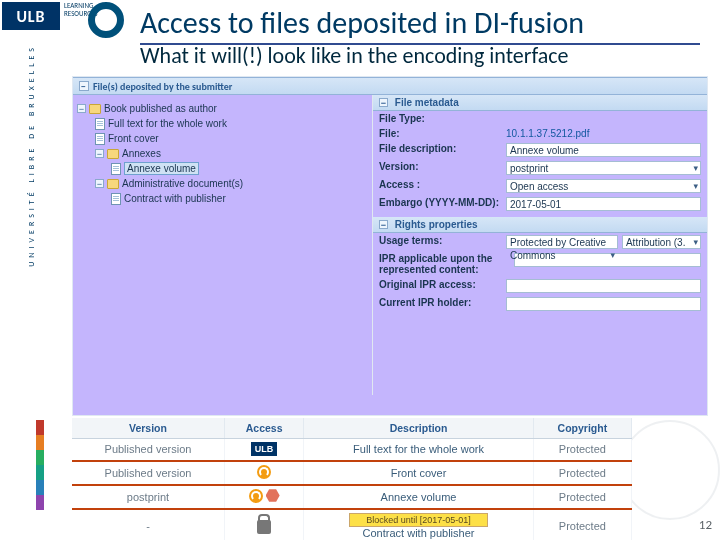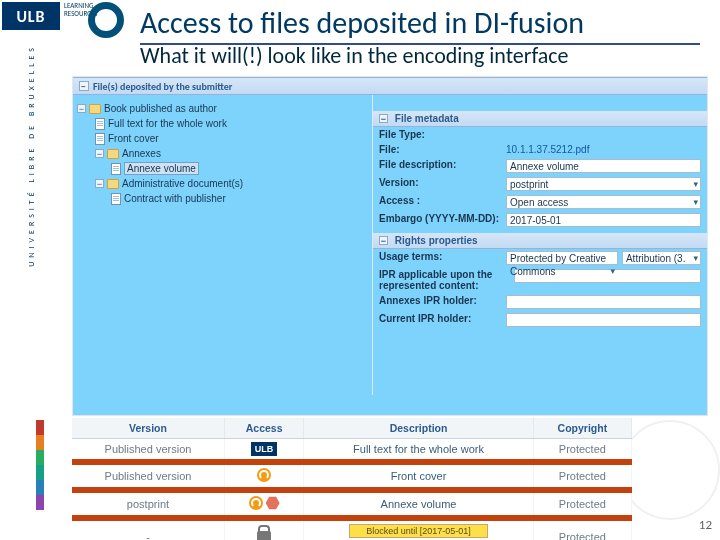--- a/index.html
+++ b/index.html
@@ -62,21 +62,21 @@
     left: 140px; top: 42px;
     font-size: 22px;
     color: #00283d;
   }
 
   
   .app {
     position: absolute;
     left: 72px; top: 76px;
     width: 636px; height: 340px;
-    background: #7dd3fc;
+    background: #c4b5fd;
     border: 1px solid #dfe8f2;
   }
   .bluebar {
     background: linear-gradient(#d6e6f7,#c3daf2);
     border: 1px solid #93b3d8;
     border-left: 0; border-right: 0;
     height: 18px;
     display: flex; align-items: center;
     font-size: 10px; font-weight: bold; color: #2a5a90;
     padding-left: 6px;
@@ -99,21 +99,21 @@
   .tog2 { display:inline-block; width:9px; height:9px; border:1px solid #8aa9cc; background:#eef5fd; text-align:center; line-height:8px; font-size:9px; color:#2a5a90;}
   .folder { width:12px; height:10px; background:#f7d77d; border:1px solid #c9a637; border-radius:1px; display:inline-block;}
   .page { width:10px; height:12px; background:#fff; border:1px solid #6f94b3; display:inline-block; position:relative;}
   .page::after{content:""; position:absolute; top:2px; left:1px; right:1px; height:1px; background:#a5c1d9; box-shadow:0 2px 0 #a5c1d9,0 4px 0 #a5c1d9;}
   .sel { background: #cfe2f4; border:1px solid #6fa1cf; padding:0 2px; }
 
   .meta {
     flex: 1;
     padding: 0;
     font-family: Tahoma, Arial, sans-serif;
-    font-size: 10px; color: #1a3550; margin-top: 16px;
+    font-size: 10px; color: #1a3550;
   }
   .meta .hdr {
     background: linear-gradient(#d6e6f7,#c3daf2);
     border-bottom:1px solid #93b3d8;
     font-weight: bold; color: #2a5a90;
     padding: 2px 6px;
   }
   .meta .tog3 { display:inline-block; width:9px; height:9px; border:1px solid #8aa9cc; background:#eef5fd; line-height:8px; text-align:center; color:#2a5a90; font-size:9px; margin-right:4px;}
   .rowm { display: flex; padding: 2px 6px; }
   .rowm .lbl { width: 127px; font-weight: bold; }
@@ -136,21 +136,21 @@
     background: #f2f5f8;
     color: #2a5a90;
     font-weight: bold;
     border-bottom: 1px solid #c8d3de;
     border-right: 1px solid #e2e9f0;
     padding: 4px 8px;
     text-align: center;
     font-size: 10.5px;
   }
   .tbl td {
-    border-bottom: 6px solid #c2410c;
+    border-bottom: 2px solid #c2410c;
     border-right: 1px solid #f1f4f8;
     padding: 3px 8px;
     text-align: center;
     height: 22px;
     color: #6c7b88;
   }
   .tbl td.desc { color:#3a5d7a; }
   .note { display:inline-block; border:1px solid #caa66a; background:#fde047; color:#5b4a20; font-size:9px; padding:1px 16px;}
 
   .ulb-mini { display:inline-block; width:26px; height:14px; background:#003366; color:#fff; font-weight:bold; font-size:9px; text-align:center; line-height:14px;}
@@ -269,21 +269,21 @@
         <span class="lbl">Usage terms:</span>
         <span class="drp" style="flex:1.3">Protected by Creative Commons</span>
         <span style="width:4px"></span>
         <span class="drp" style="flex:.9">Attribution (3.</span>
       </div>
       <div class="rowm">
         <span class="lbl" style="width:135px">IPR applicable upon the represented content:</span>
         <span class="inp"></span>
       </div>
       <div class="rowm">
-        <span class="lbl">Annexes IPR holder:</span>
+        <span class="lbl">Original IPR access:</span>
         <span class="inp"></span>
       </div>
       <div class="rowm">
         <span class="lbl">Current IPR holder:</span>
         <span class="inp"></span>
       </div>
     </div>
   </div>
 </div>
 

